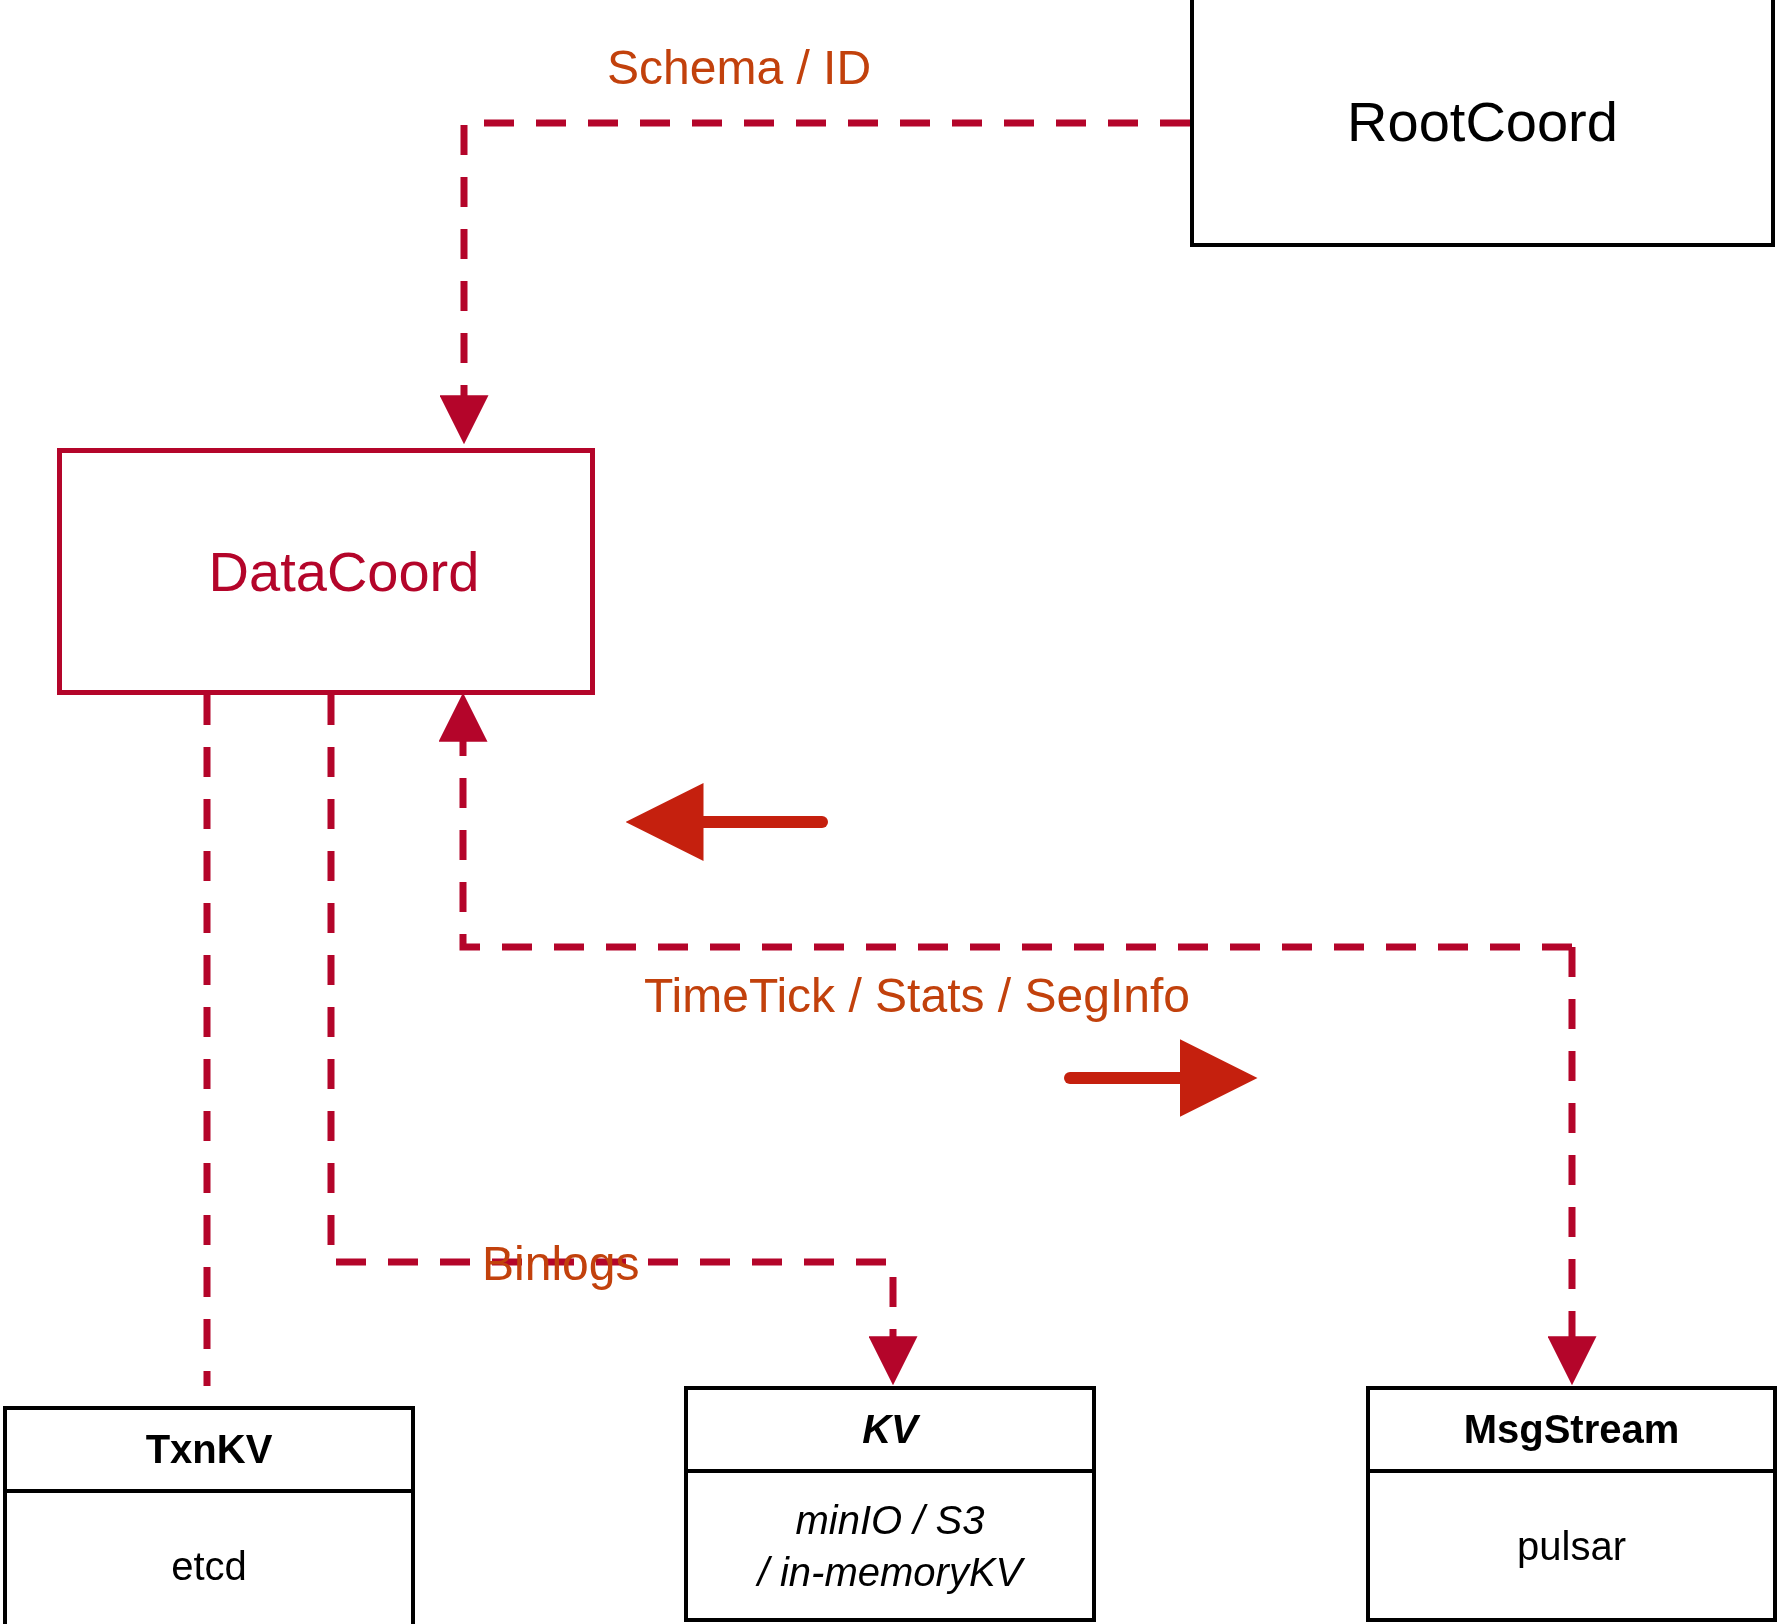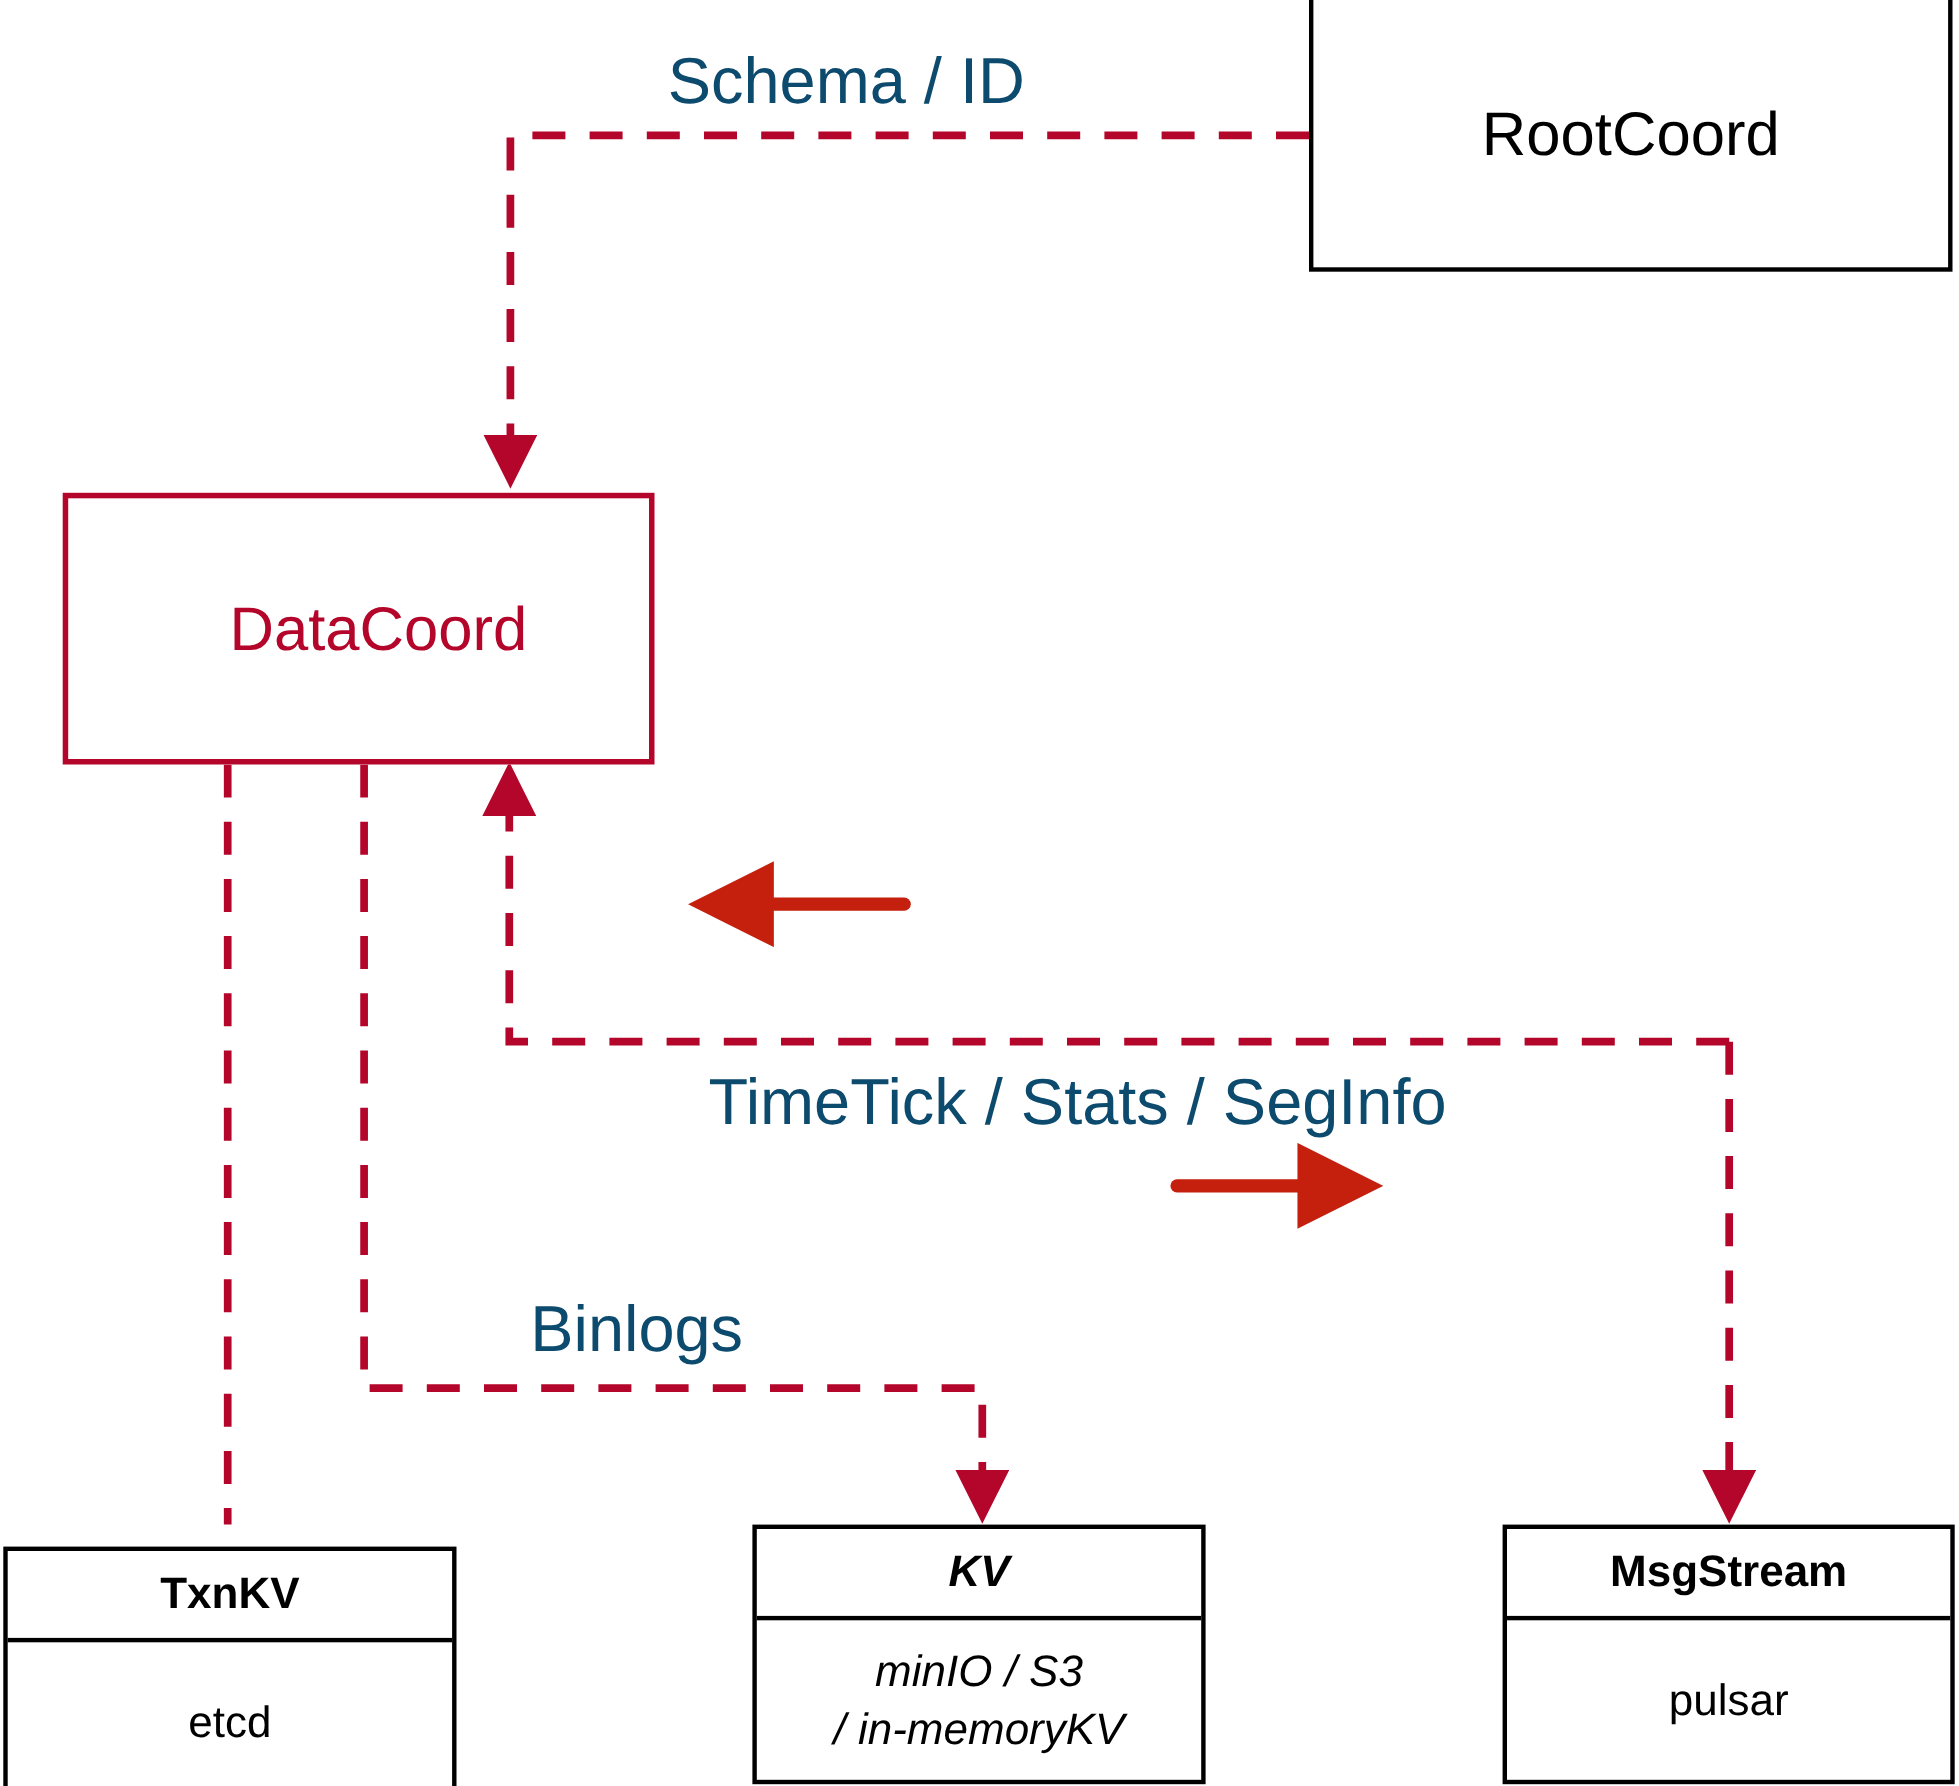--- a/index.html
+++ b/index.html
@@ -71,22 +71,22 @@
   .plain-title {
     flex: 1 1 auto;
     display: flex;
     align-items: center;
     justify-content: center;
     font-size: 56px;
     color: #000000;
   }
   .edge-label {
     position: absolute;
-    font-size: 59px;
-    color: #0c4a6e;
+    font-size: 48px;
+    color: #c2410c;
     white-space: nowrap;
   }
 </style>
 </head>
 <body>
 
 <div id="canvas">
 
   <svg id="diagram-svg" viewBox="0 0 1781 1624" xmlns="http://www.w3.org/2000/svg">
     <defs>
@@ -155,15 +155,15 @@
     <div class="node-body">
       <span>pulsar</span>
     </div>
   </div>
 
   <div class="edge-label" style="left:607px; top:40px;">Schema / ID</div>
 
 
   <div class="edge-label" style="left:644px; top:968px;">TimeTick / Stats / SegInfo</div>
 
-  <div class="edge-label" style="left:482px; top:1174px;">Binlogs</div>
+  <div class="edge-label" style="left:482px; top:1236px;">Binlogs</div>
 
 </div>
 
 </body></html>

